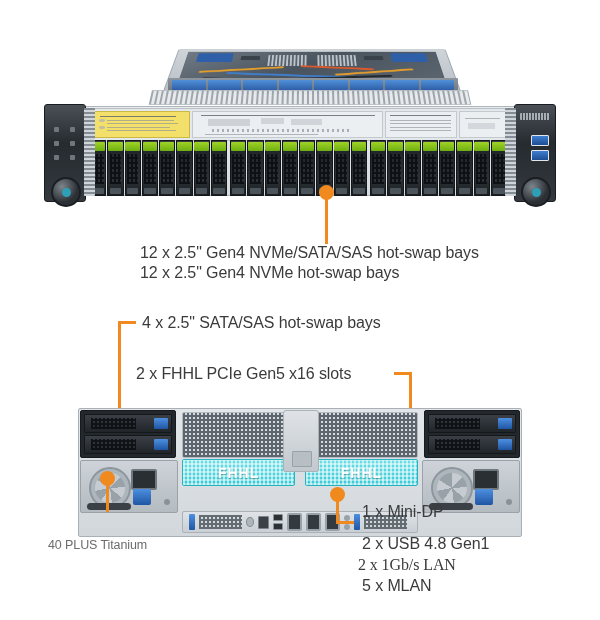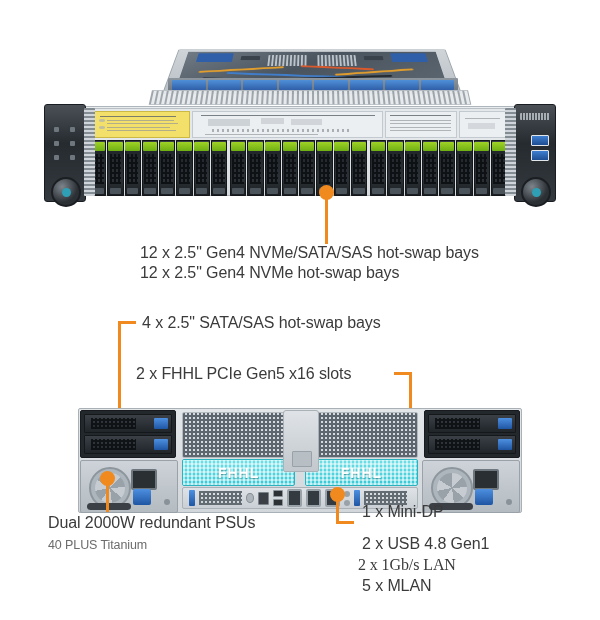--- a/index.html
+++ b/index.html
@@ -99,21 +99,21 @@
   .ear .thumb{position:absolute;left:6px;bottom:-6px;width:26px;height:26px;border-radius:50%;
     background:radial-gradient(circle at 35% 30%,#7d858c,#2b3035 62%);border:2px solid #1b1f23;}
   .ear .thumb:after{content:"";position:absolute;left:50%;top:50%;width:9px;height:9px;margin:-4.5px 0 0 -4.5px;
     border-radius:50%;background:#2e9fb5;}
   .ear .logo{position:absolute;left:5px;top:8px;width:30px;height:7px;border-radius:1px;
     background:repeating-linear-gradient(90deg,#b9c0c6 0 2px,transparent 2px 3px);opacity:.85;}
   .ear .usb{position:absolute;right:6px;width:16px;height:9px;border-radius:1px;
     background:linear-gradient(#3f7fd0,#1d4d91);border:1px solid #e2e6ea;}
 
   
-  #rear-view{left:78px;top:408px;width:444px;height:105px;}
+  #rear-view{left:78px;top:408px;width:444px;height:129px;}
   .rear-body{position:absolute;inset:0;background:linear-gradient(#e3e7ea,#d2d7db);
     border:1px solid #a9b0b6;border-radius:2px;}
 
   .r-baybox{position:absolute;top:2px;width:96px;height:48px;background:#23282d;border:1px solid #171b1f;border-radius:2px;
     display:flex;flex-direction:column;gap:2px;padding:3px;box-sizing:border-box;}
   .r-baybox.l{left:2px;} .r-baybox.r{right:2px;}
   .r-bay{flex:1;position:relative;background:linear-gradient(#3a4046,#20252a);border-radius:1px;border:1px solid #14181b;}
   .r-bay .grid{position:absolute;left:6px;top:3px;width:52%;bottom:3px;
     background-image:repeating-linear-gradient(90deg,#0b0e10 0 2px,transparent 2px 4px),
                      repeating-linear-gradient(0deg,#0b0e10 0 2px,transparent 2px 4px);opacity:.85;}
@@ -481,21 +481,20 @@
           </div>
         <div class="bluetab"></div>
         <div class="slotvent"></div>
         <div class="spacer"></div>
       </div>
     </div>
   </div>
 
   <div class="dot" style="left:100px;top:471px;"></div>
   <div class="lead-v" style="left:106px;top:478px;height:34px;"></div>
-  <div class="cap big" style="left:48px;top:513px;">Dual 2000W redundant PSUs</div>
   <div class="cap sub" style="left:48px;top:535px;">40 PLUS Titanium</div>
 
   <div class="dot" style="left:330px;top:487px;"></div>
   <div class="lead-v" style="left:336px;top:494px;height:30px;"></div>
   <div class="lead-h" style="left:336px;top:521px;width:18px;"></div>
   <div class="cap big" style="left:362px;top:502px;">1 x Mini-DP</div>
   <div class="cap big" style="left:362px;top:534px;">2 x USB 4.8 Gen1</div>
   <div class="cap big" style="left:358px;top:555px;font-family:Liberation Serif, serif;">2 x 1Gb/s LAN</div>
   <div class="cap big" style="left:362px;top:576px;">5 x MLAN</div>
 

